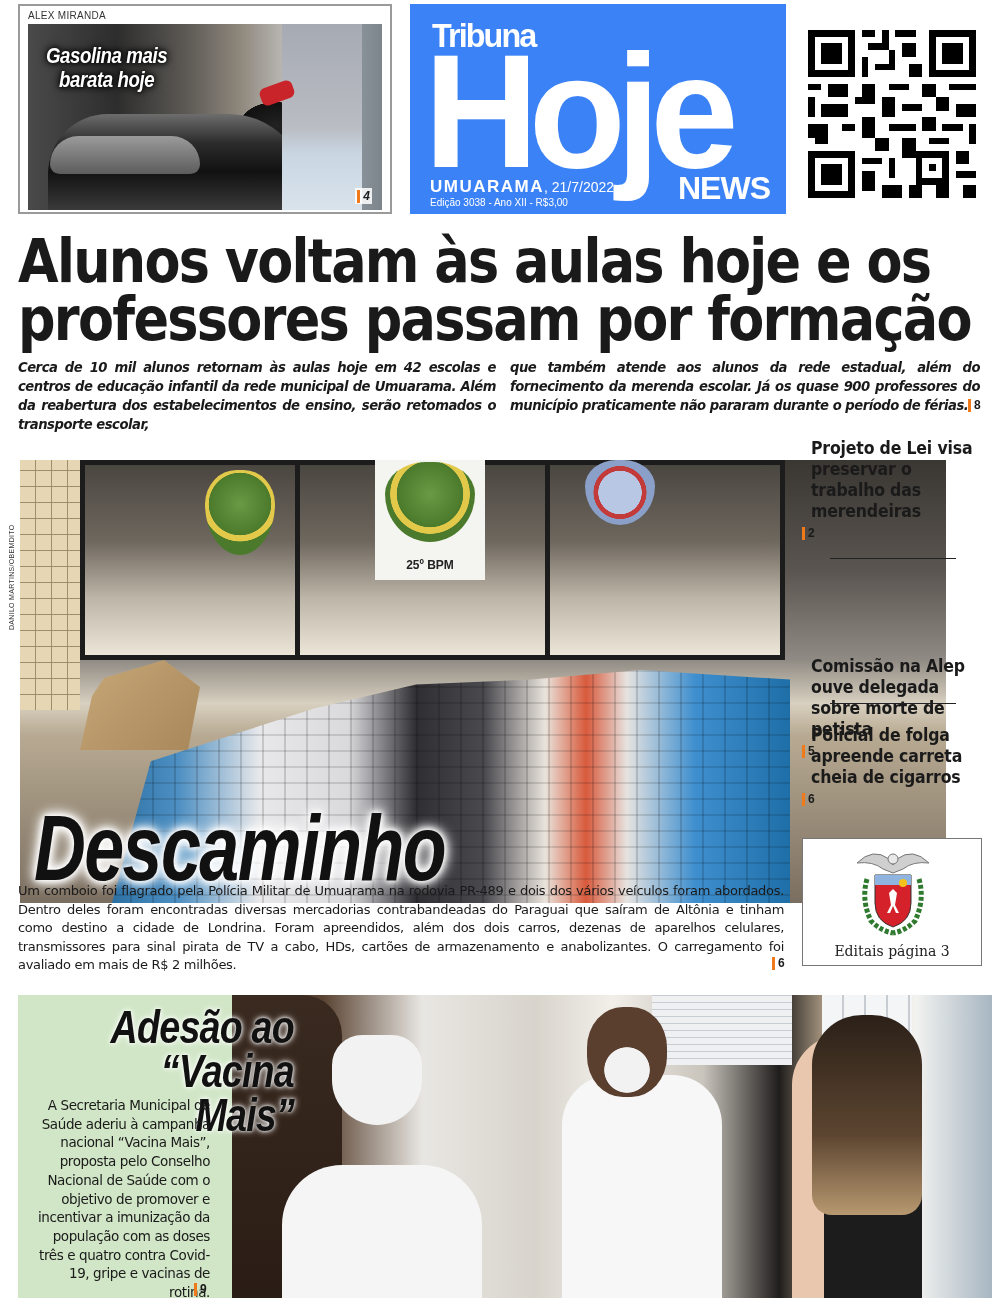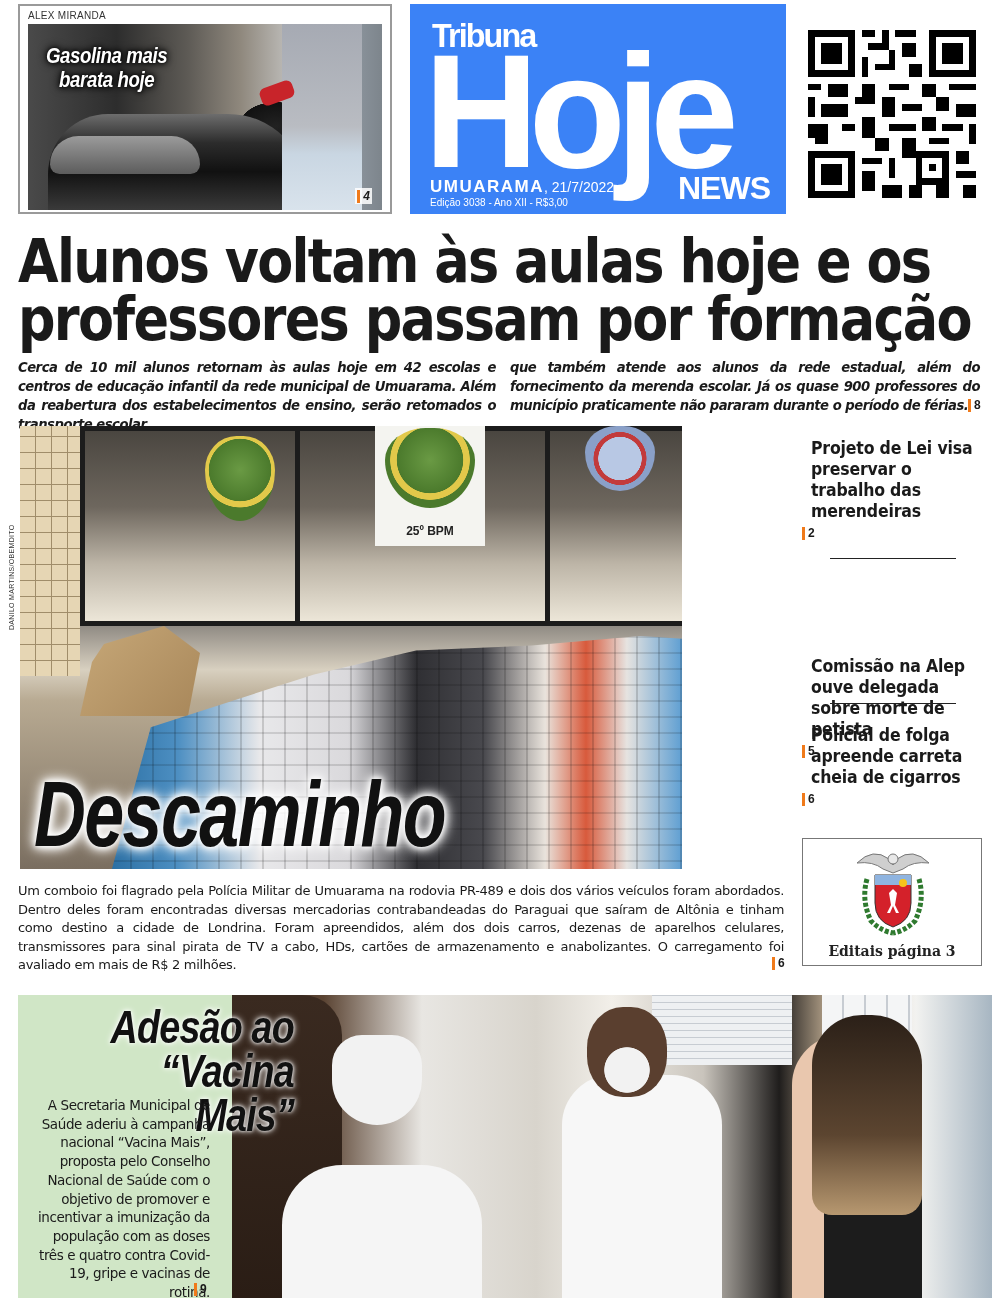--- a/index.html
+++ b/index.html
@@ -103,21 +103,21 @@
   .lead-right { left: 510px; width: 470px; text-align: justify; }
   .lead-ref { left: 968px; top: 398px; }
 
   
   .photo-credit {
     left: 8px; top: 440px; width: 12px; height: 190px;
     writing-mode: vertical-rl; transform: rotate(180deg);
     font-size: 7px; color: #333; letter-spacing: 0.3px;
   }
   .main-photo {
-    left: 20px; top: 426px; width: 662px; height: 443px; overflow: hidden;
+    left: 20px; top: 460px; width: 926px; height: 443px; overflow: hidden;
     background: linear-gradient(180deg, #3a3632 0%, #5a5550 25%, #8f8a83 45%, #d8d0c0 55%, #b8aa92 62%, #7a6e60 100%);
   }
   .mp-wall {
     position: absolute; left: 0; top: 0; width: 60px; height: 250px;
     background:
       repeating-linear-gradient(0deg, transparent 0 15px, #a08d6a 15px 16px),
       repeating-linear-gradient(90deg, transparent 0 15px, #a08d6a 15px 16px),
       #e6d6b4;
   }
   .mp-door {
@@ -164,21 +164,21 @@
   
   .side { left: 802px; width: 180px; text-align: left; }
   .side-headline {
     font-family: "DejaVu Sans", sans-serif; font-weight: bold; font-size: 17.5px; line-height: 21px; color: #1a1a1a;
     transform: scaleX(0.9); letter-spacing: -0.2px;
   }
   .side .page-ref { margin-top: 4px; }
   .side-divider { left: 830px; width: 126px; height: 1px; background: #222; }
 
   .editais-box {
-    left: 802px; top: 838px; width: 180px; height: 128px; border: 1.5px solid #777; background: #fff; font-weight: bold;
+    left: 802px; top: 838px; width: 180px; height: 128px; border: 1.5px solid #777; background: #fff;
   }
   .coat {
     position: absolute; left: 50px; top: 6px; width: 80px; height: 92px;
   }
   .editais-label {
     position: absolute; left: 0; right: 0; bottom: 6px; text-align: center;
     font-family: "DejaVu Serif", serif; font-size: 14px; color: #222;
   }
 
   

